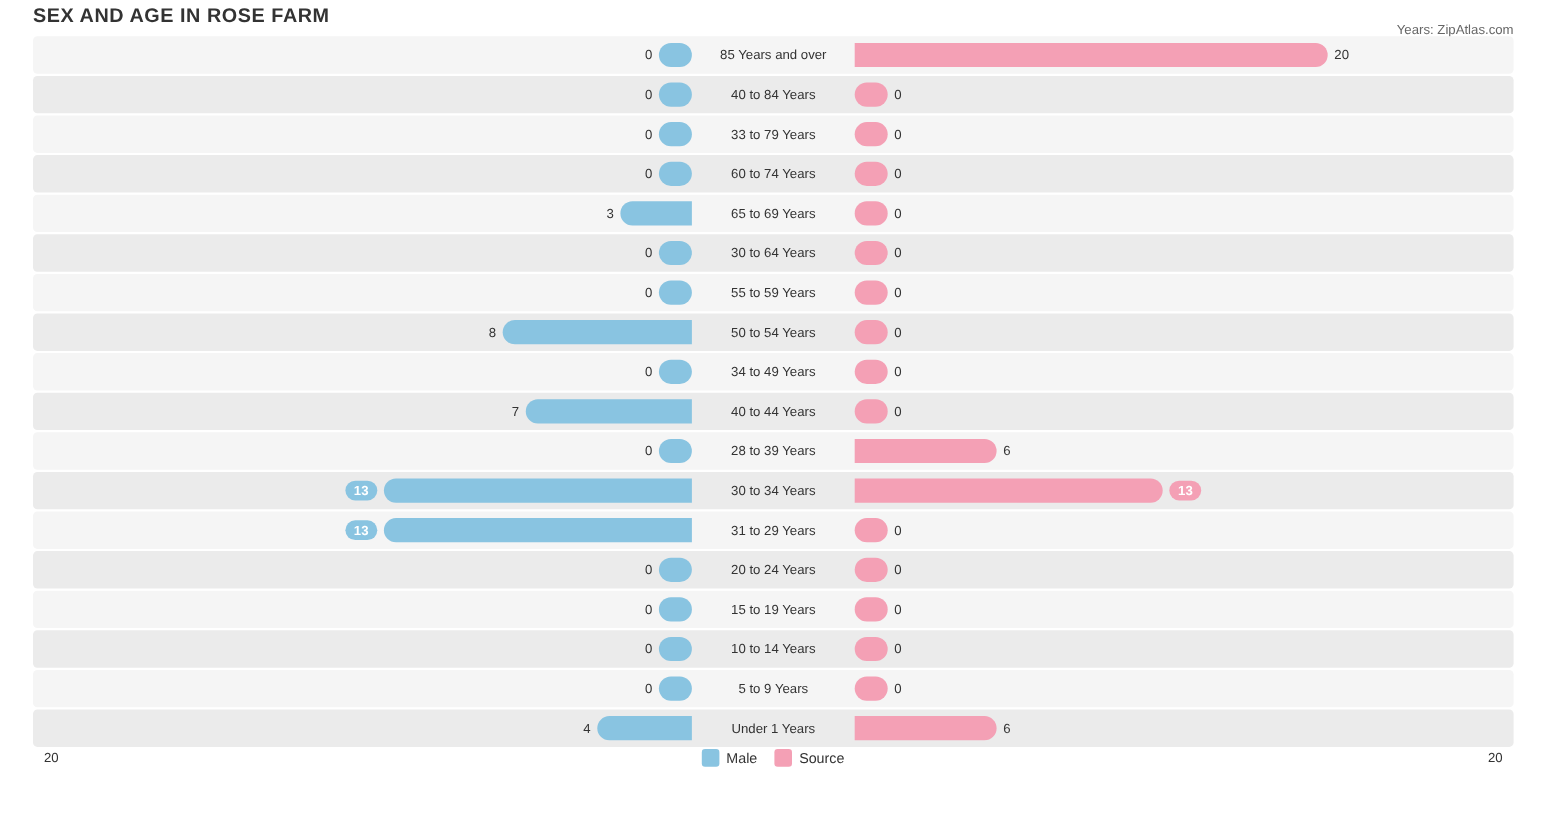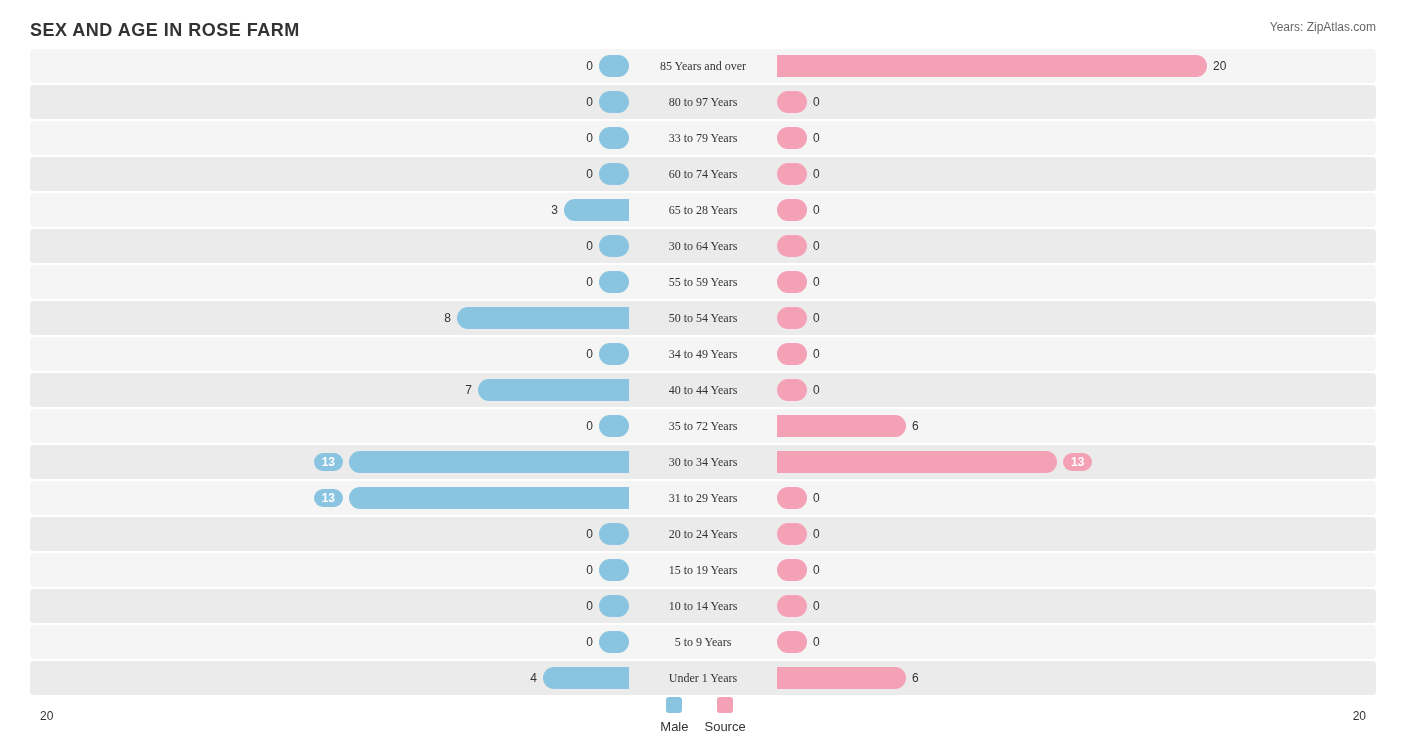--- a/index.html
+++ b/index.html
@@ -6,21 +6,21 @@
     body {
       background: #fff;
       font-family: Arial, sans-serif;
       width: 1406px;
       height: 741px;
       overflow: hidden;
     }
     .chart-container {
       width: 1406px;
       height: 741px;
-      padding: 20px 30px 40px 30px;
+      padding: 4px 30px 40px 30px;
       position: relative;
     }
     .title {
       font-size: 18px;
       font-weight: bold;
       color: #333;
       margin-bottom: 8px;
       text-transform: uppercase;
       letter-spacing: 0.5px;
     }
@@ -65,21 +65,20 @@
       justify-content: flex-start;
       padding-left: 4px;
       height: 100%;
     }
     .label-cell {
       min-width: 140px;
       text-align: center;
       font-size: 12px;
       color: #333;
       flex-shrink: 0;
-      font-family: Liberation Serif, serif;
     }
     .bar-male {
       background: #89c4e1;
       height: 22px;
       border-radius: 11px 0 0 11px;
       display: flex;
       align-items: center;
       justify-content: flex-end;
       position: relative;
     }
@@ -143,21 +142,20 @@
       display: flex;
       align-items: center;
       gap: 16px;
     }
     .legend-item {
       display: flex;
       align-items: center;
       gap: 6px;
       font-size: 13px;
       color: #333;
-      flex-direction: column;
     }
     .legend-box-male {
       width: 16px;
       height: 16px;
       background: #89c4e1;
       border-radius: 3px;
     }
     .legend-box-female {
       width: 16px;
       height: 16px;
@@ -187,21 +185,21 @@
           <span class="val-outside-right">20</span>
           <div style="flex: 1 1 0%;"></div>
         </div>
       </div>
       <div class="row">
         <div class="left-section">
           <div style="flex: 1 1 0%;"></div>
           <span class="val-outside-left">0</span>
           <div class="bar-male round-right" style="width: 30px;"></div>
         </div>
-        <div class="label-cell">80 to 97 Years</div>
+        <div class="label-cell">40 to 84 Years</div>
         <div class="right-section">
           <div class="bar-female round-left" style="width: 30px;"></div>
           <span class="val-outside-right">0</span>
           <div style="flex: 1 1 0%;"></div>
         </div>
       </div>
       <div class="row">
         <div class="left-section">
           <div style="flex: 1 1 0%;"></div>
           <span class="val-outside-left">0</span>
@@ -226,21 +224,21 @@
           <span class="val-outside-right">0</span>
           <div style="flex: 1 1 0%;"></div>
         </div>
       </div>
       <div class="row">
         <div class="left-section">
           <div style="flex: 1 1 0%;"></div>
           <span class="val-outside-left">3</span>
           <div class="bar-male" style="width: 65px;"></div>
         </div>
-        <div class="label-cell">65 to 28 Years</div>
+        <div class="label-cell">65 to 69 Years</div>
         <div class="right-section">
           <div class="bar-female round-left" style="width: 30px;"></div>
           <span class="val-outside-right">0</span>
           <div style="flex: 1 1 0%;"></div>
         </div>
       </div>
       <div class="row">
         <div class="left-section">
           <div style="flex: 1 1 0%;"></div>
           <span class="val-outside-left">0</span>
@@ -304,21 +302,21 @@
           <span class="val-outside-right">0</span>
           <div style="flex: 1 1 0%;"></div>
         </div>
       </div>
       <div class="row">
         <div class="left-section">
           <div style="flex: 1 1 0%;"></div>
           <span class="val-outside-left">0</span>
           <div class="bar-male round-right" style="width: 30px;"></div>
         </div>
-        <div class="label-cell">35 to 72 Years</div>
+        <div class="label-cell">28 to 39 Years</div>
         <div class="right-section">
           <div class="bar-female" style="width: 129px;"></div>
           <span class="val-outside-right">6</span>
           <div style="flex: 1 1 0%;"></div>
         </div>
       </div>
       <div class="row">
         <div class="left-section">
           <div style="flex: 1 1 0%;"></div>
           <span class="badge">13</span>

